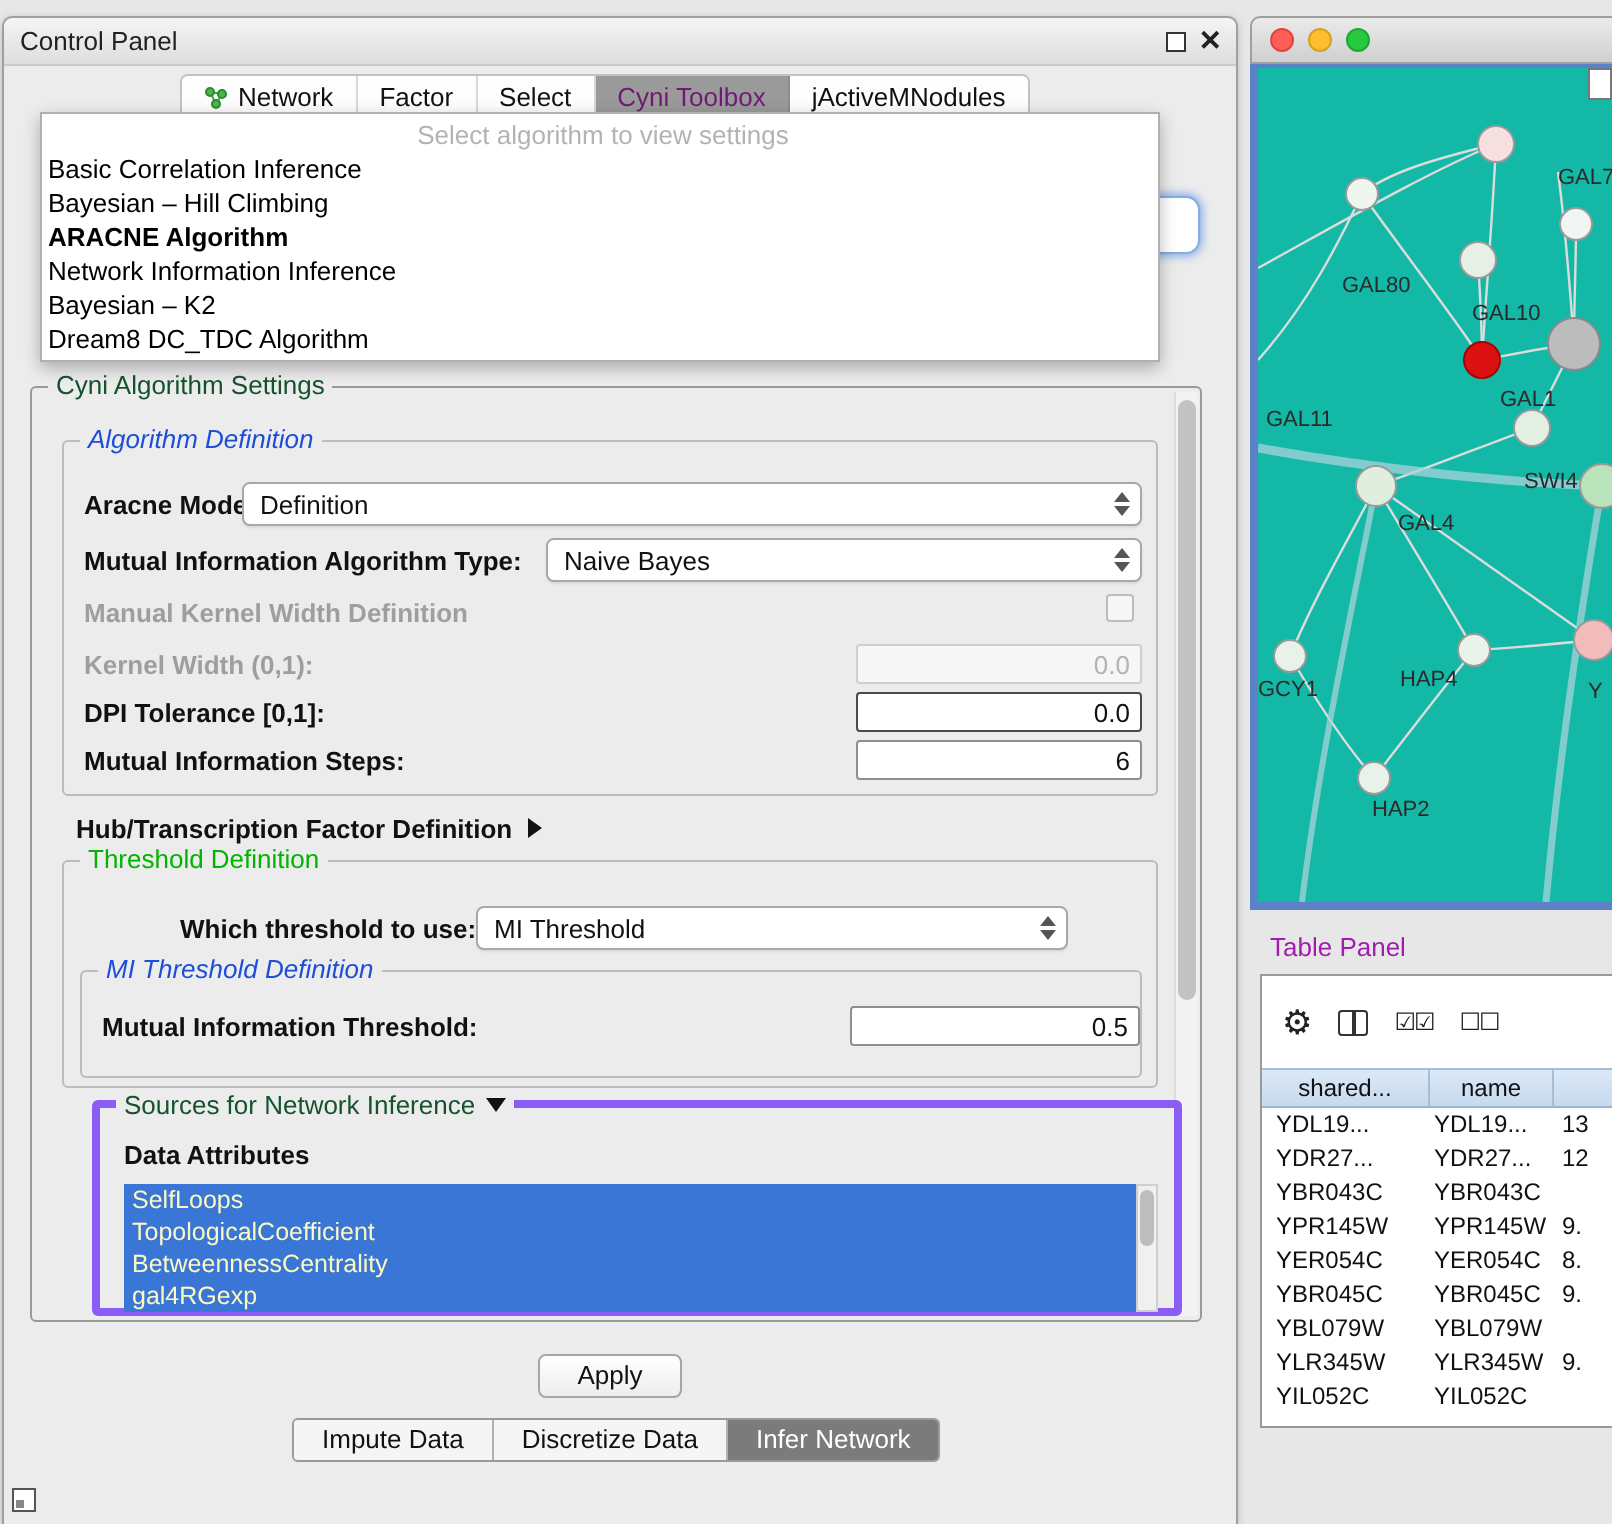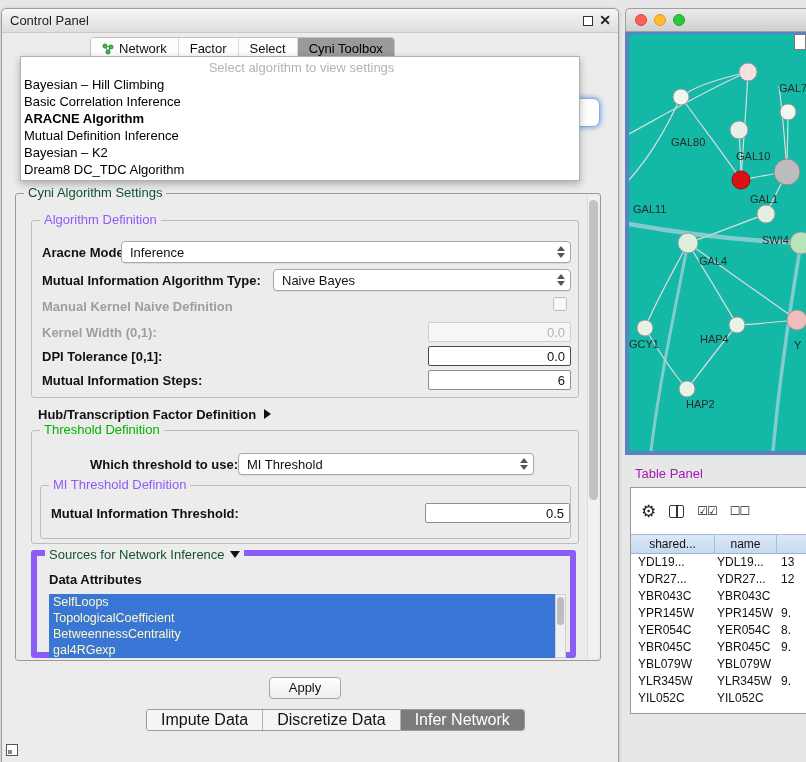--- a/index.html
+++ b/index.html
@@ -26,21 +26,21 @@
   .cp-title { position:absolute; left:8px; top:4px; font-size:13px; color:#222; }
   .float-icon { position:absolute; right:25px; top:7px; width:10px; height:10px; border:1.5px solid #333; background:#fff; }
   .close-icon { position:absolute; right:7px; top:3px; font-size:14px; font-weight:bold; color:#222; cursor:default; }
   
   .cp-tabs {
     position:absolute; left:88px; top:28px; height:23px; display:flex;
     background:#fdfdfd; border:1px solid #c2c2c2; border-radius:4px; overflow:hidden;
   }
   .cp-tab { padding:0 11px; line-height:21px; font-size:13px; border-right:1px solid #d8d8d8; display:flex; align-items:center; gap:5px; background:#fdfdfd; color:#111; }
   .cp-tab:last-child { border-right:none; }
-  .cp-tab.active { background:#9a9a9a; color:#000000; border-right-color:#8c8c8c; }
+  .cp-tab.active { background:#9a9a9a; color:#701a75; border-right-color:#8c8c8c; }
   
   .combo-fragment {
     position:absolute; left:565px; top:89px; width:33px; height:29px;
     background:#fff; border:1px solid #86ace0; border-radius:7px;
     box-shadow:0 0 5px 1px #7fa9e6; z-index:1;
   }
   .algo-popup {
     position:absolute; left:18px; top:47px; width:560px;
     background:#fff; border:1px solid #b0b0b0;
     box-shadow:0 3px 8px rgba(0,0,0,.28); z-index:5; padding:2px 0;
@@ -50,21 +50,21 @@
   .popup-item.bold { font-weight:bold; }
   
   .settings-group {
     position:absolute; left:13px; top:184px; width:586px; height:468px;
     border:1px solid #9a9a9a; border-radius:3px;
   }
   .group-label {
     position:absolute; top:-9px; left:8px; background:#ececec; padding:0 4px;
     font-size:13px; color:#14532d; white-space:nowrap; display:flex; align-items:center; gap:5px;
   }
-  .group-label.blue { color:#8b5cf6; }
+  .group-label.blue { color:#1d4ed8;font-style:italic; }
   .group-label.green { color:#00b400; }
   .outer-scroll {
     position:absolute; right:1px; top:2px; bottom:2px; width:12px;
     background:#f2f2f2; border-left:1px solid #dcdcdc; border-radius:0 2px 2px 0;
   }
   .outer-scroll .thumb { position:absolute; left:1px; right:1px; top:4px; height:300px; background:#c2c2c2; border-radius:6px; }
   
   .algo-def { position:absolute; left:15px; top:26px; width:548px; height:178px; border:1px solid #bcbcbc; border-radius:3px; }
   .lbl { position:absolute; font-weight:bold; font-size:13px; white-space:nowrap; color:#111; }
   .lbl.disabled { color:#9e9e9e; }
@@ -81,32 +81,32 @@
   .checkbox { position:absolute; width:14px; height:14px; border:1px solid #bdbdbd; background:#f7f7f7; border-radius:2px; }
   .field {
     position:absolute; height:20px; background:#fff; border:1px solid #8f8f8f; border-radius:2px;
     display:flex; align-items:center; justify-content:flex-end; padding:0 5px; font-size:13px;
   }
   .field.disabled { background:#f6f6f6; border-color:#cfcfcf; color:#b3b3b3; }
   .field.strong { border-color:#4a4a4a; }
   .hub-row { position:absolute; left:22px; top:210px; height:20px; display:flex; align-items:center; gap:8px; }
   .threshold-group { position:absolute; left:15px; top:236px; width:548px; height:114px; border:1px solid #bcbcbc; border-radius:3px; }
   .mi-sub { position:absolute; left:8px; top:54px; width:531px; height:54px; border:1px solid #bcbcbc; border-radius:3px; }
-  .sources-group { position:absolute; left:15px; top:356px; width:545px; height:108px; border:6px solid #8b5cf6; border-radius:3px; }
+  .sources-group { position:absolute; left:30px; top:356px; width:545px; height:108px; border:4px solid #8b5cf6; border-radius:3px; }
   .attr-list { position:absolute; left:12px; top:38px; width:506px; height:64px; background:#fff; overflow:hidden; }
   .attr-item { height:16px; line-height:16px; background:#3a76d6; color:#fef9c3; font-size:12.5px; padding-left:4px; }
   .list-scroll { position:absolute; left:518px; top:38px; width:11px; height:64px; background:#f0f0f0; border:1px solid #cfcfcf; }
   .list-scroll .thumb { position:absolute; left:1px; right:1px; top:2px; height:28px; background:#bdbdbd; border-radius:4px; }
   .apply-btn {
     position:absolute; left:267px; top:668px; width:72px; height:22px;
     background:linear-gradient(#ffffff,#ededed); border:1px solid #a6a6a6; border-radius:4px;
     font-size:13px; text-align:center; line-height:20px; color:#111;
   }
   .bottom-tabs { position:absolute; left:144px; top:700px; height:22px; display:flex; border:1px solid #9a9a9a; border-radius:3px; overflow:hidden; }
-  .bottom-tab { padding:0 14px; line-height:20px; font-size:16px; background:#f5f5f5; border-right:1px solid #b2b2b2; color:#111; }
+  .bottom-tab { padding:0 14px; line-height:20px; font-size:13px; background:#f5f5f5; border-right:1px solid #b2b2b2; color:#111; }
   .bottom-tab:last-child { border-right:none; }
   .bottom-tab.active { background:#7b7b7b; color:#fff; }
   
   .network-window { position:absolute; left:625px; top:8px; width:181px; height:447px; }
   .net-titlebar {
     position:absolute; top:0; left:0; right:0; height:24px;
     background:linear-gradient(#ebebeb,#cfcfcf); border:1px solid #9f9f9f; border-right:none;
     border-radius:5px 0 0 0; display:flex; align-items:center; gap:7px; padding-left:9px;
   }
   .tl { width:12px; height:12px; border-radius:50%; }
@@ -163,62 +163,65 @@
     </div>
     <div class="cp-tab">
       <span>Factor</span>
     </div>
     <div class="cp-tab">
       <span>Select</span>
     </div>
     <div class="cp-tab active">
       <span>Cyni Toolbox</span>
     </div>
+    <div class="cp-tab">
+      <span>jActiveMNodules</span>
+    </div>
   </div>
 
   <div class="combo-fragment"></div>
 
   <div class="algo-popup">
     <div class="popup-item placeholder">Select algorithm to view settings</div>
+    <div class="popup-item">Basic Correlation Inference</div>
     <div class="popup-item">Bayesian – Hill Climbing</div>
-    <div class="popup-item">Basic Correlation Inference</div>
     <div class="popup-item bold">ARACNE Algorithm</div>
-    <div class="popup-item">Mutual Definition Inference</div>
+    <div class="popup-item">Network Information Inference</div>
     <div class="popup-item">Bayesian – K2</div>
     <div class="popup-item">Dream8 DC_TDC Algorithm</div>
   </div>
 
   <div class="settings-group">
     <span class="group-label">Cyni Algorithm Settings</span>
     <div class="outer-scroll">
         <div class="thumb"></div>
       </div>
 
     <div class="algo-def">
       <span class="group-label blue">Algorithm Definition</span>
 
       <span class="lbl" style="left:10px; top:24px;">Aracne Mode:</span>
       <div class="combo" style="left:89px; top:20px; width:450px;">
-        <span>Inference</span>
+        <span>Definition</span>
         <span class="combo-arrows">
             <span class="tri-up"></span>
             <span class="tri-down"></span>
           </span>
       </div>
 
       <span class="lbl" style="left:10px; top:52px;">Mutual Information Algorithm Type:</span>
       <div class="combo" style="left:241px; top:48px; width:298px;">
         <span>Naive Bayes</span>
         <span class="combo-arrows">
             <span class="tri-up"></span>
             <span class="tri-down"></span>
           </span>
       </div>
 
-      <span class="lbl disabled" style="left:10px; top:78px;">Manual Kernel Naive Definition</span>
+      <span class="lbl disabled" style="left:10px; top:78px;">Manual Kernel Width Definition</span>
       <span class="checkbox" style="left:521px; top:76px;"></span>
 
       <span class="lbl disabled" style="left:10px; top:104px;">Kernel Width (0,1):</span>
       <div class="field disabled" style="left:396px; top:101px; width:143px;">
         <span>0.0</span>
       </div>
 
       <span class="lbl" style="left:10px; top:128px;">DPI Tolerance [0,1]:</span>
       <div class="field strong" style="left:396px; top:125px; width:143px;">
         <span>0.0</span>

